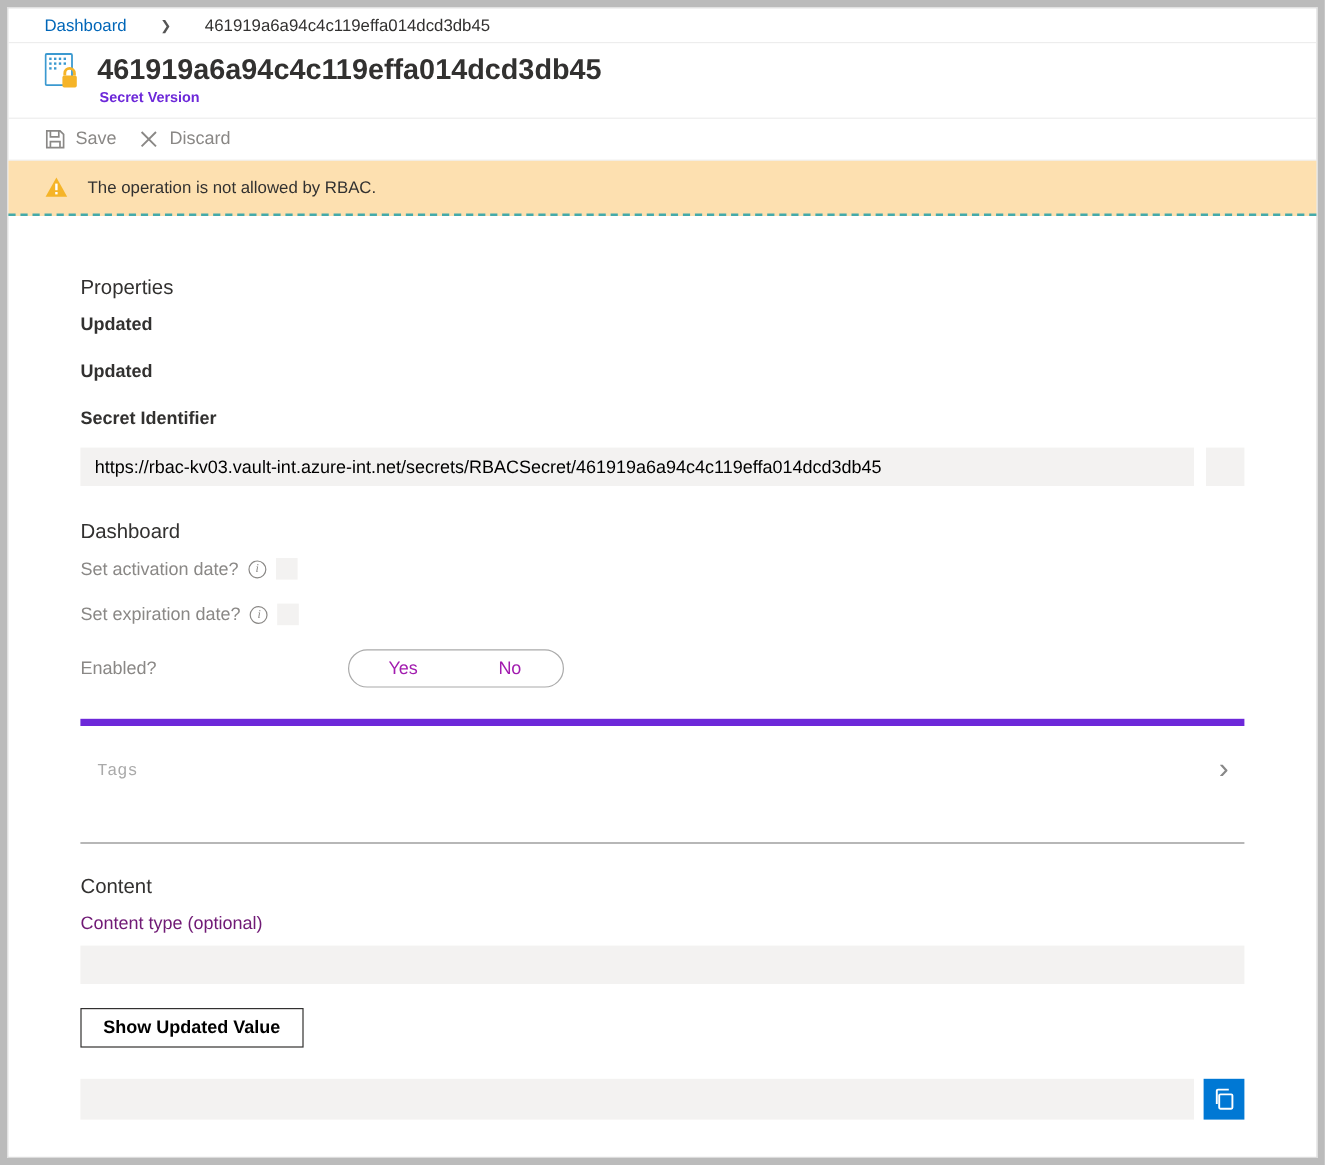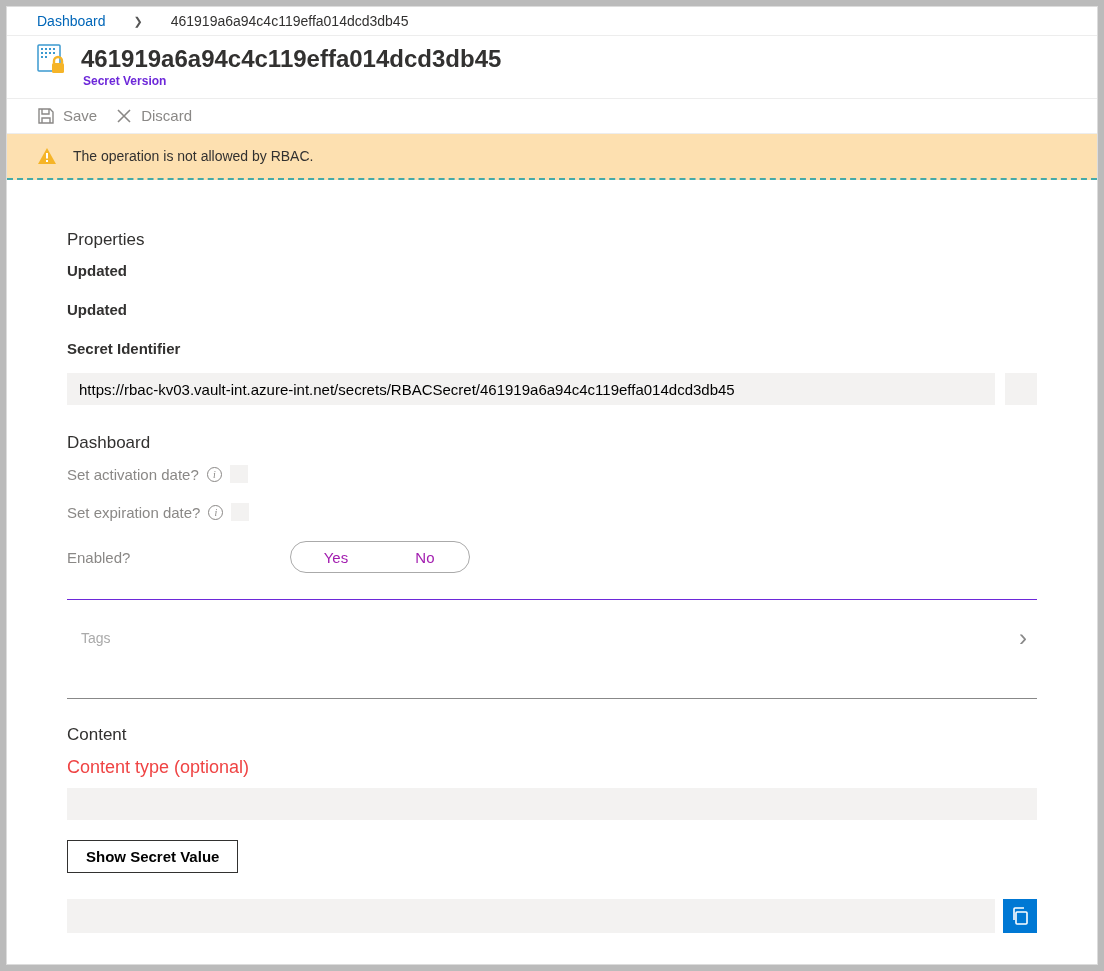--- a/index.html
+++ b/index.html
@@ -163,34 +163,35 @@
   }
   .pill span {
     flex: 1;
     display: flex;
     align-items: center;
     justify-content: center;
     color: #a21caf;
     font-size: 15px;
   }
   .tags-row {
-    border-top: 1px solid #6d28d9;
+    border-top: 6px solid #6d28d9;
     border-bottom: 1px solid #888;
     padding: 24px 10px 46px 14px;
     display: flex;
     align-items: center;
     justify-content: space-between;
     color: #aaa;
     font-size: 14px;
     margin-bottom: 26px;
+    font-family: Liberation Mono, monospace;
   }
   .chevron { color: #888; font-size: 24px; }
   .label-muted {
-    color: #ef4444;
-    font-size: 18px;
+    color: #701a75;
+    font-size: 15px;
     margin: 8px 0 10px 0;
   }
   .input-blank {
     height: 32px;
     background: #f3f2f1;
     margin-bottom: 20px;
   }
   .btn {
     border: 1px solid #323130;
     background: #fff;
@@ -317,21 +318,21 @@
 
     <div class="tags-row">
       <span>Tags</span>
       <span class="chevron">›</span>
     </div>
 
     <div class="section-title">Content</div>
     <div class="label-muted">Content type (optional)</div>
     <div class="input-blank"></div>
 
-    <button class="btn">Show Secret Value</button>
+    <button class="btn">Show Updated Value</button>
 
     <div class="secret-out">
       <div class="field"></div>
       <div class="copy-btn">
         <svg width="20" height="20" viewBox="0 0 20 20">
             <rect x="6" y="6" width="11" height="12" rx="1" fill="none" stroke="#fff" stroke-width="1.6"></rect>
             <path d="M4 14V3a1 1 0 0 1 1-1h9" fill="none" stroke="#fff" stroke-width="1.6"></path>
           </svg>
       </div>
     </div>

